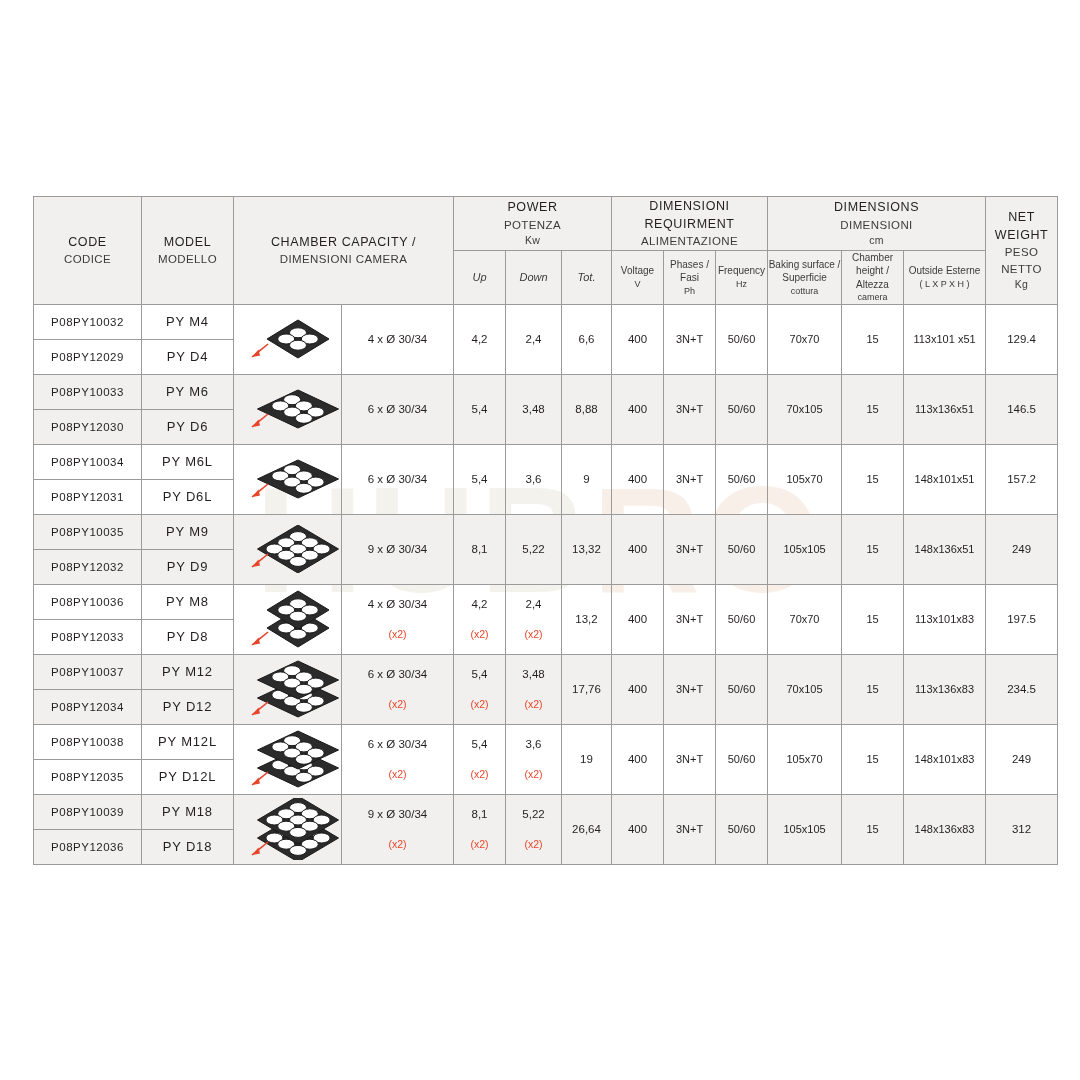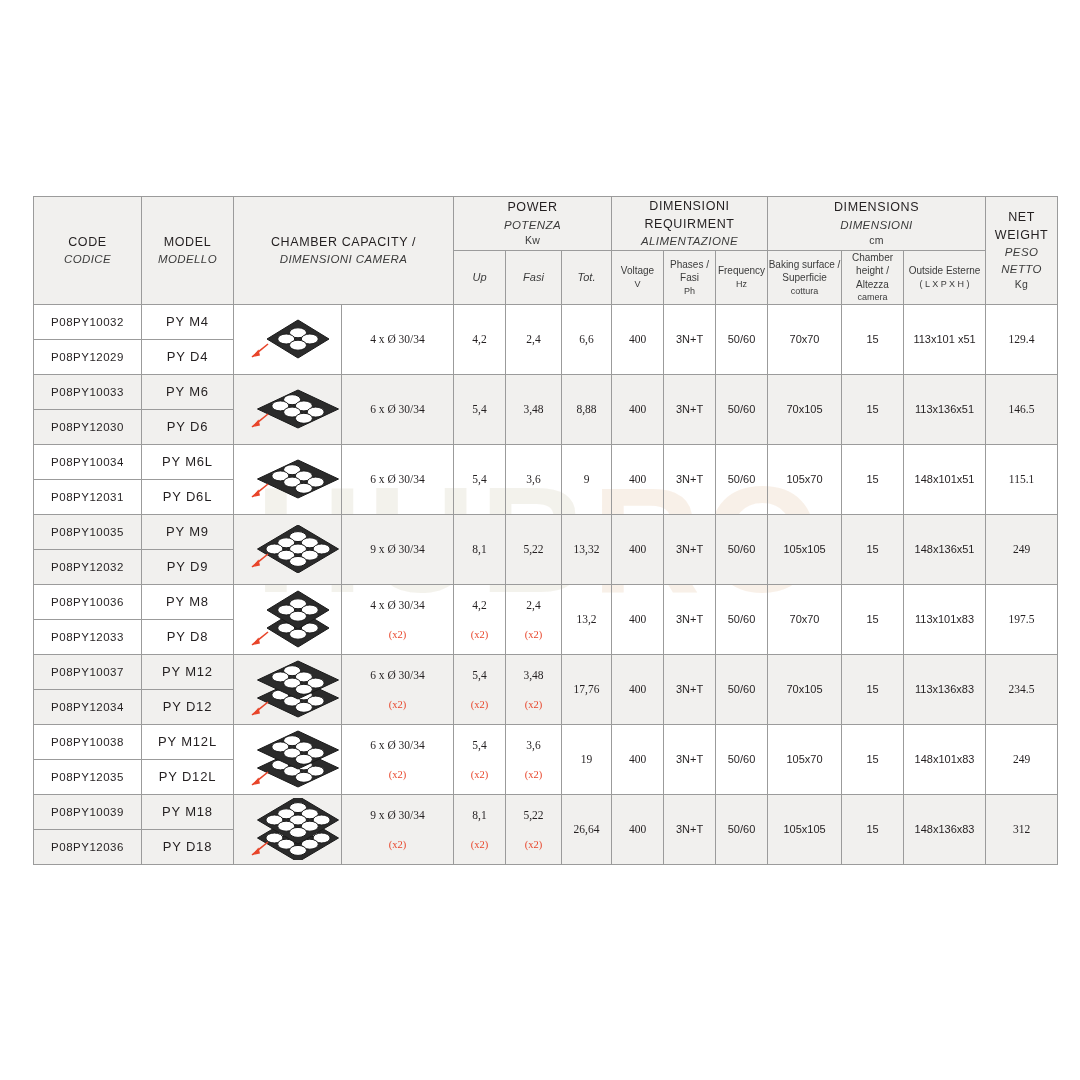--- a/index.html
+++ b/index.html
@@ -66,21 +66,20 @@
     line-height: 1.45;
     color: #231f20;
     padding: 6px 2px;
   }
   .hd-sub {
     font-size: 11.5px;
     letter-spacing: 0.4px;
     line-height: 1.45;
     color: #3b3b3b;
     font-weight: normal;
-    font-style: italic;
   }
   .hd-sub2 {
     font-size: 10.5px;
     letter-spacing: 0.3px;
     color: #3b3b3b;
   }
   .hd-small {
     font-size: 10px;
     line-height: 1.35;
     color: #3b3b3b;
@@ -104,21 +103,20 @@
   }
   .model {
     font-size: 13px;
     font-weight: bold;
     letter-spacing: 0.8px;
     color: #231f20;
   }
   .val {
     font-size: 11.5px;
     color: #231f20;
-    font-family: Liberation Serif, serif;
   }
   .val-sm {
     font-size: 11px;
     color: #231f20;
     margin-top: 14px;
   }
   .x2 {
     color: #e8452a;
     font-size: 10.5px;
     display: block;
@@ -186,21 +184,21 @@
           <div class="hd-sub2">cm</div>
         </td>
         <td rowspan="2" class="hd-main">
           <div>NET WEIGHT</div>
           <div class="hd-sub">PESO NETTO</div>
           <div class="hd-sub2">Kg</div>
         </td>
       </tr>
       <tr>
         <td class="hd-mid">Up</td>
-        <td class="hd-mid">Fasi</td>
+        <td class="hd-mid">Down</td>
         <td class="hd-mid">Tot.</td>
         <td class="hd-small">
           <div>Voltage</div>
           <div class="u">V</div>
         </td>
         <td class="hd-small">
           <div>Phases / Fasi</div>
           <div class="u">Ph</div>
         </td>
         <td class="hd-small">
@@ -303,21 +301,21 @@
           <td rowspan="2" class="val"><span>6 x Ø 30/34</span></td>
           <td rowspan="2" class="val"><span>5,4</span></td>
           <td rowspan="2" class="val"><span>3,6</span></td>
           <td rowspan="2" class="val"><span>9</span></td>
           <td rowspan="2" class="val"><span>400</span></td>
           <td rowspan="2" class="val-sm"><span>3N+T</span></td>
           <td rowspan="2" class="val-sm"><span>50/60</span></td>
           <td rowspan="2" class="val-sm"><span>105x70</span></td>
           <td rowspan="2" class="val-sm"><span>15</span></td>
           <td rowspan="2" class="val-sm"><span>148x101x51</span></td>
-          <td rowspan="2" class="val"><span>115.1</span></td>
+          <td rowspan="2" class="val"><span>157.2</span></td>
         </tr>
         <tr>
           <td class="code">P08PY12031</td>
           <td class="model">PY D6L</td>
         </tr>
         <tr class="rowshade">
           <td class="code">P08PY10035</td>
           <td class="model">PY M9</td>
           <td rowspan="2" class="cap-cell">
             <svg class="deck" width="128" height="48" viewBox="0 0 128 48">

